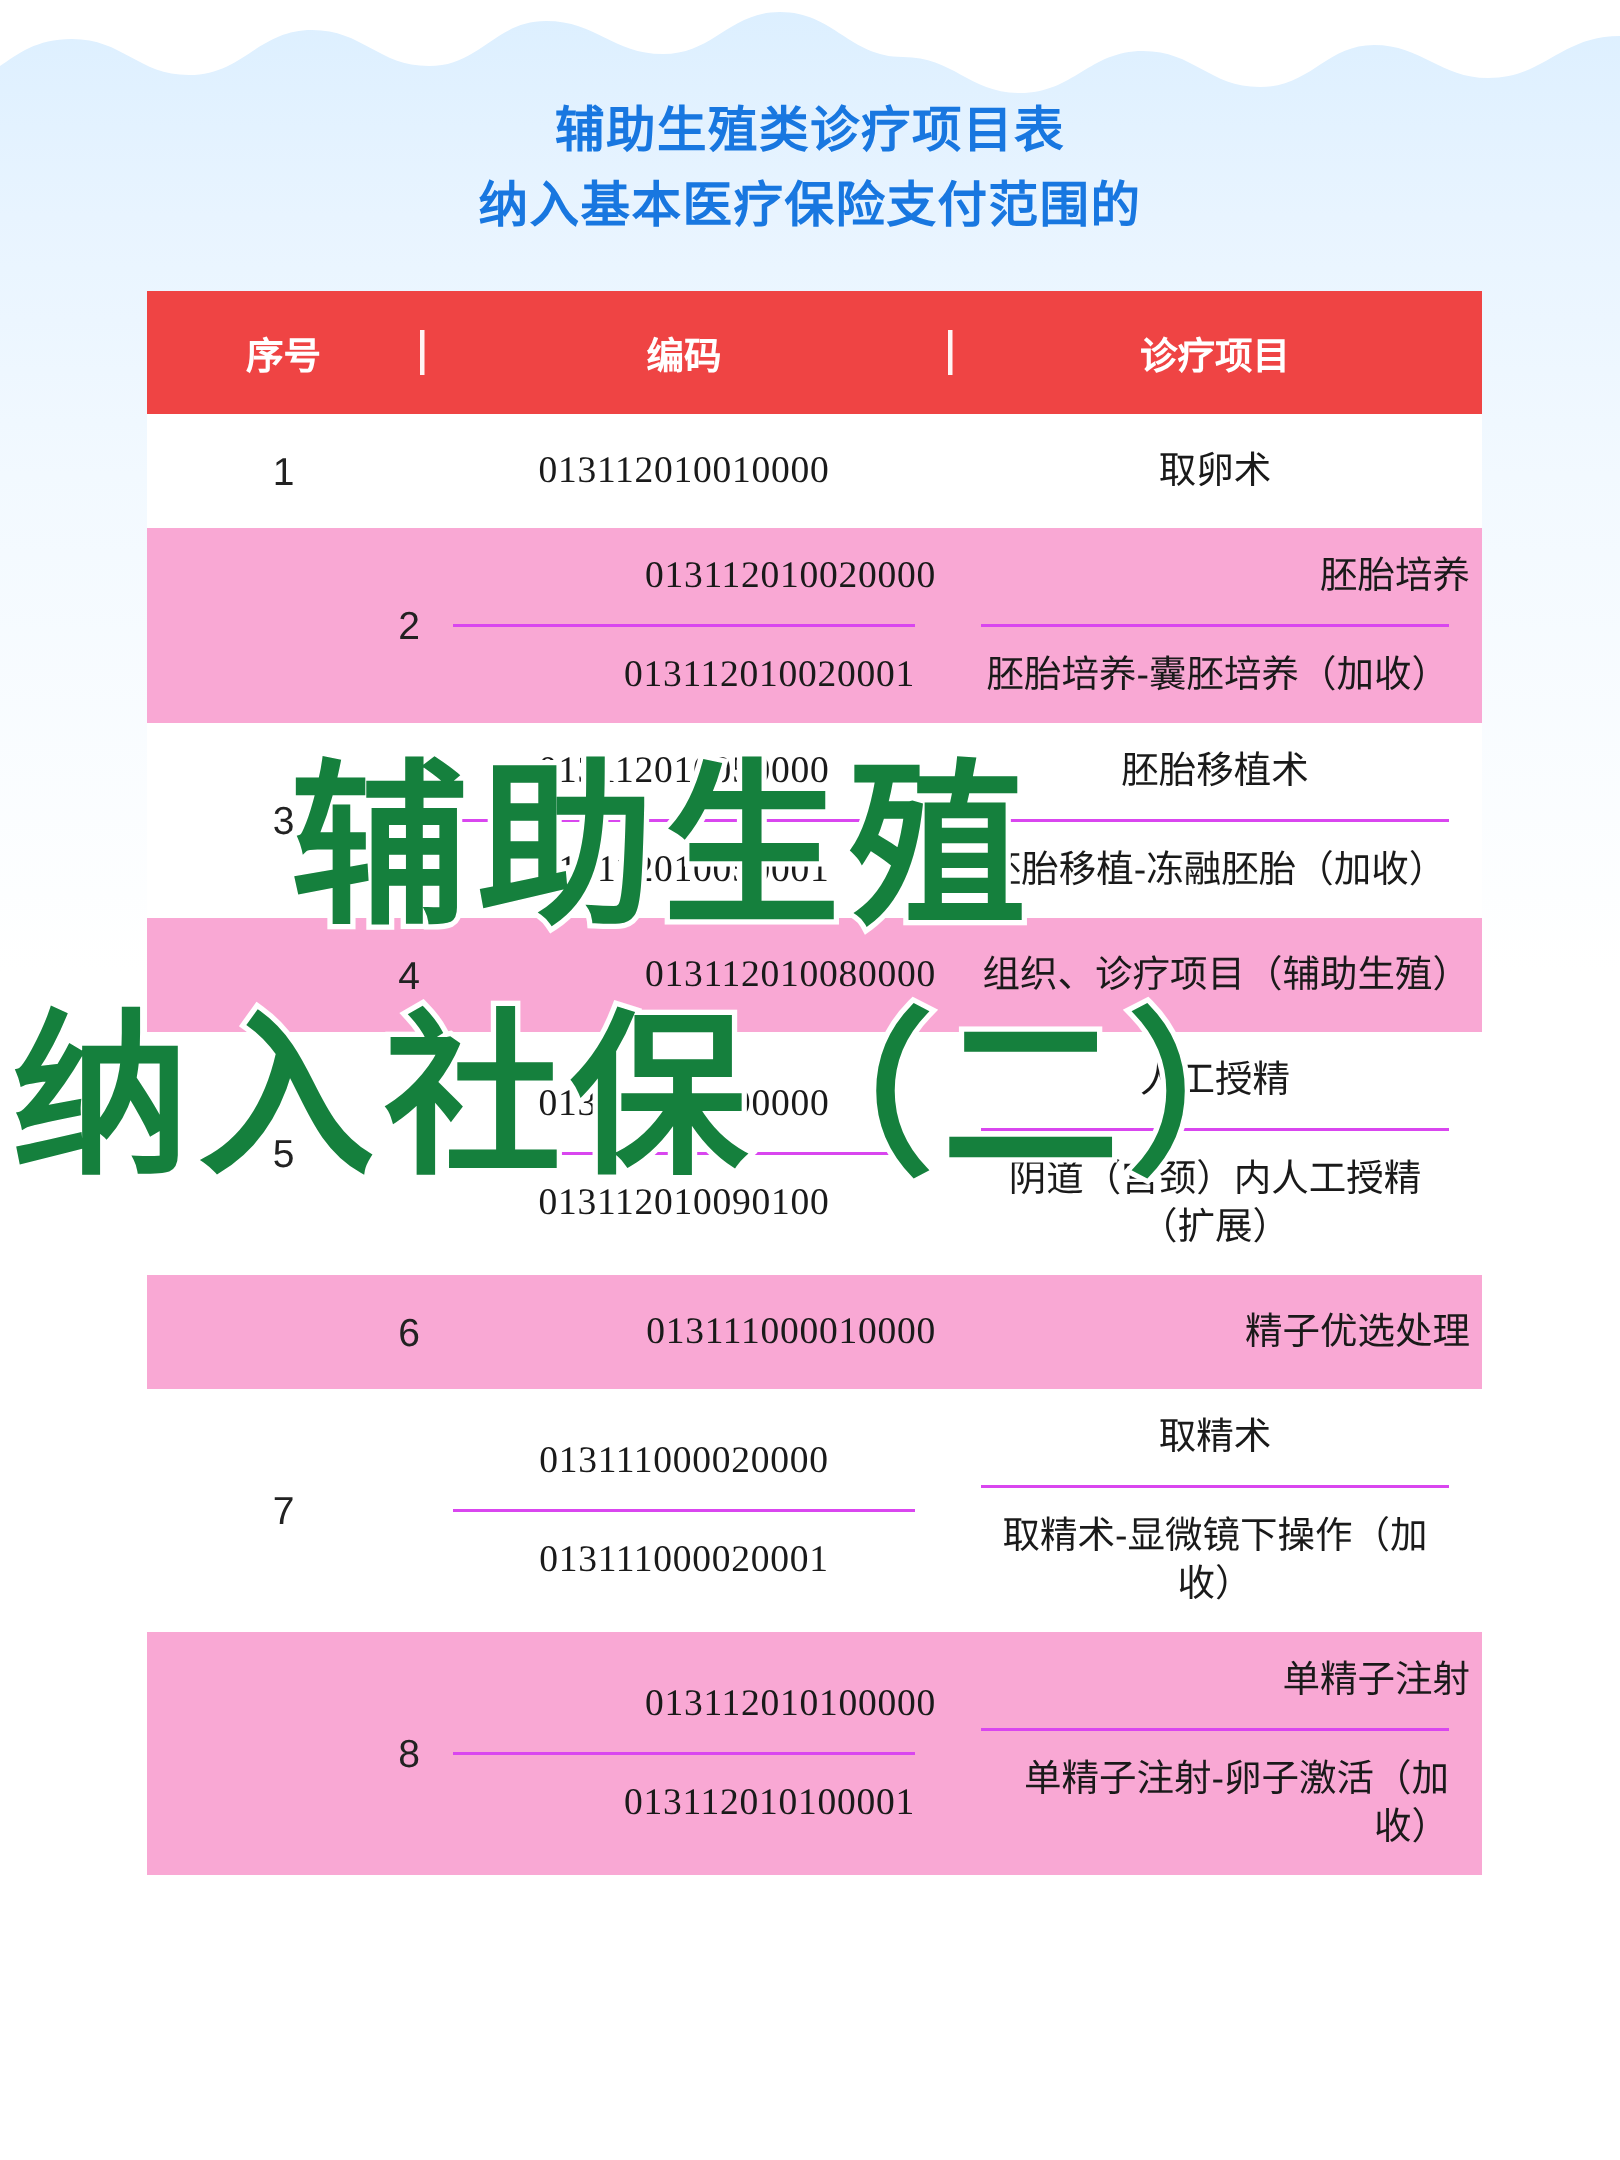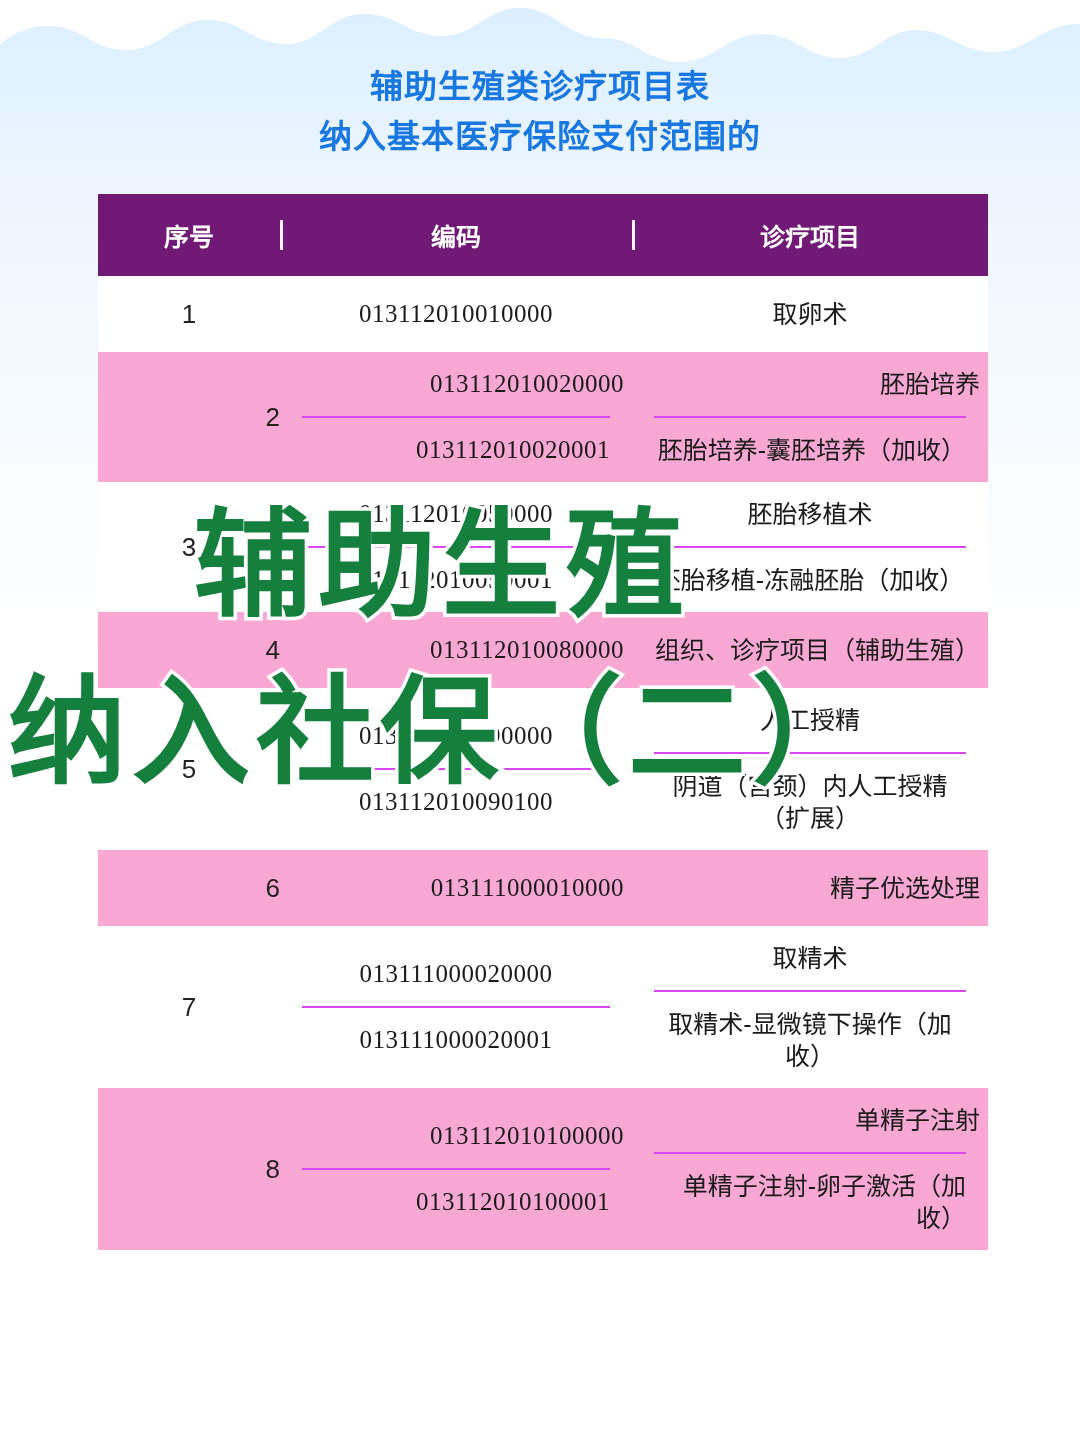--- a/index.html
+++ b/index.html
@@ -49,21 +49,21 @@
     width: 884px;
   }
 
   table {
     width: 100%;
     border-collapse: collapse;
     table-layout: fixed;
   }
 
   thead th {
-    background: #701a75;
+    background: #ef4444;
     color: #ffffff;
     font-size: 25px;
     font-weight: bold;
     height: 80px;
     vertical-align: middle;
     position: relative;
   }
   thead th.col-no { width: 180px; }
   thead th.col-code { width: 350px; }
   thead th.col-item { width: 354px; }

